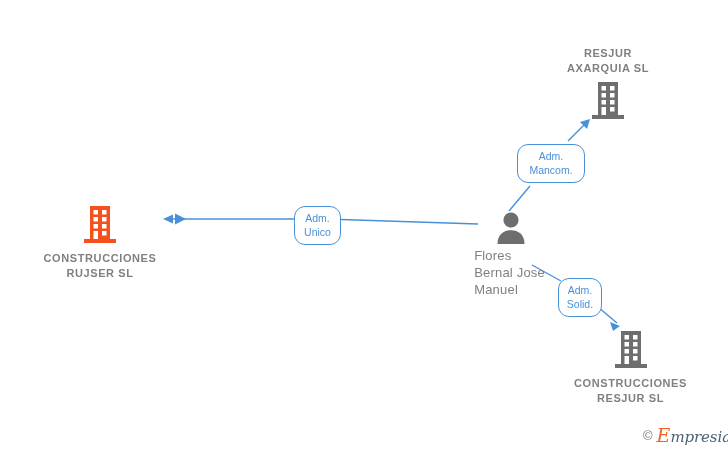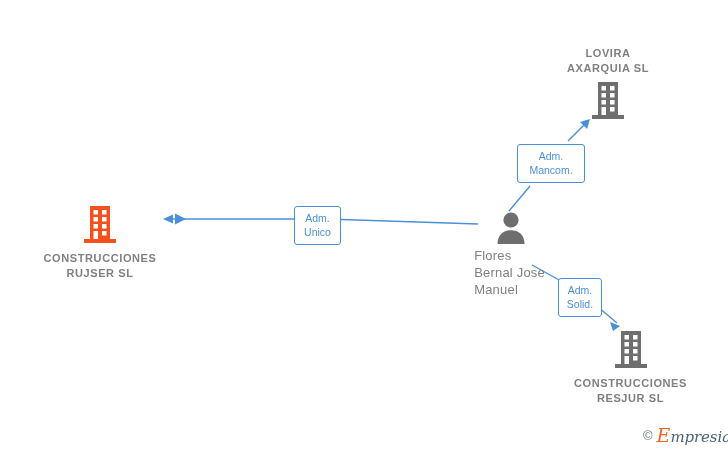--- a/index.html
+++ b/index.html
@@ -85,21 +85,21 @@
     width: 140px;
     align-items: flex-end;
   }
   #node-person .icon-box { margin-right: 44px; }
   #node-person .node-label { margin-top: 3px; margin-right: 27px; }
 
   
   .edge-label {
     position: absolute;
     border: 1px solid #4a90d9;
-    border-radius: 3px;
+    border-radius: 11px;
     background: #ffffff;
     color: #4a90d9;
     font-size: 10.5px;
     line-height: 14px;
     text-align: center;
     padding: 4px 7px 5px 7px;
     box-sizing: border-box;
     white-space: pre-line;
   }
   #label-adm-unico { left: 294px; top: 206px; width: 47px; }
@@ -162,21 +162,21 @@
     </g>
 
     <g>
       <line x1="532" y1="265" x2="561" y2="281" stroke="#4a90d9" stroke-width="1.4"></line>
       <line x1="598" y1="307" x2="617" y2="323" stroke="#4a90d9" stroke-width="1.4"></line>
       <path d="M620,326 L610,322 L613,331 Z" fill="#4a90d9"></path>
     </g>
   </svg>
 
   <div class="node" id="node-lovira">
-    <div class="node-label">LOVIRA
+    <div class="node-label">RESJUR
 AXARQUIA SL</div>
     <span class="icon-box">
       <svg width="36" height="40" viewBox="0 0 36 40" xmlns="http://www.w3.org/2000/svg">
         <rect x="8" y="1" width="20" height="33" fill="#6e6e6e"></rect>
         <rect x="2" y="34" width="32" height="4" fill="#6e6e6e"></rect>
         <rect x="11.5" y="5" width="4.5" height="4.5" fill="#ffffff"></rect>
         <rect x="20" y="5" width="4.5" height="4.5" fill="#ffffff"></rect>
         <rect x="11.5" y="12" width="4.5" height="4.5" fill="#ffffff"></rect>
         <rect x="20" y="12" width="4.5" height="4.5" fill="#ffffff"></rect>
         <rect x="11.5" y="19" width="4.5" height="4.5" fill="#ffffff"></rect>

